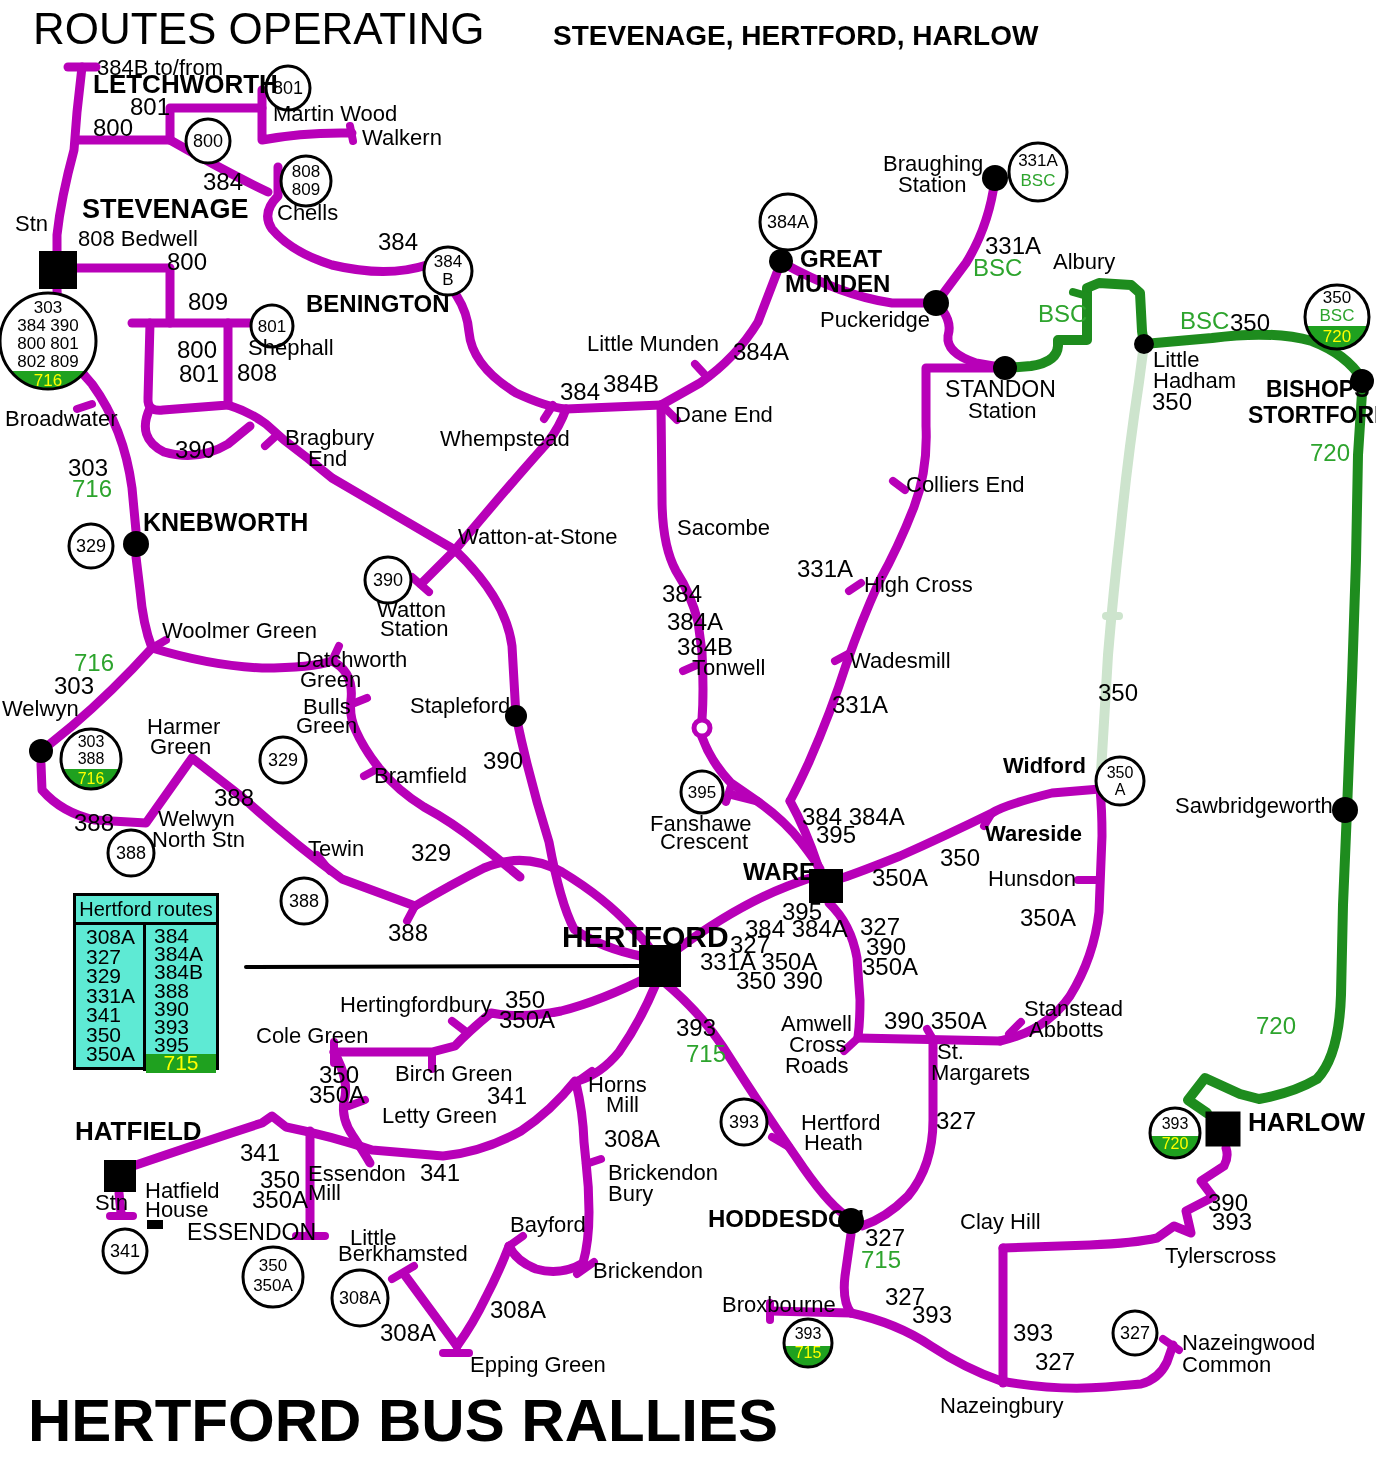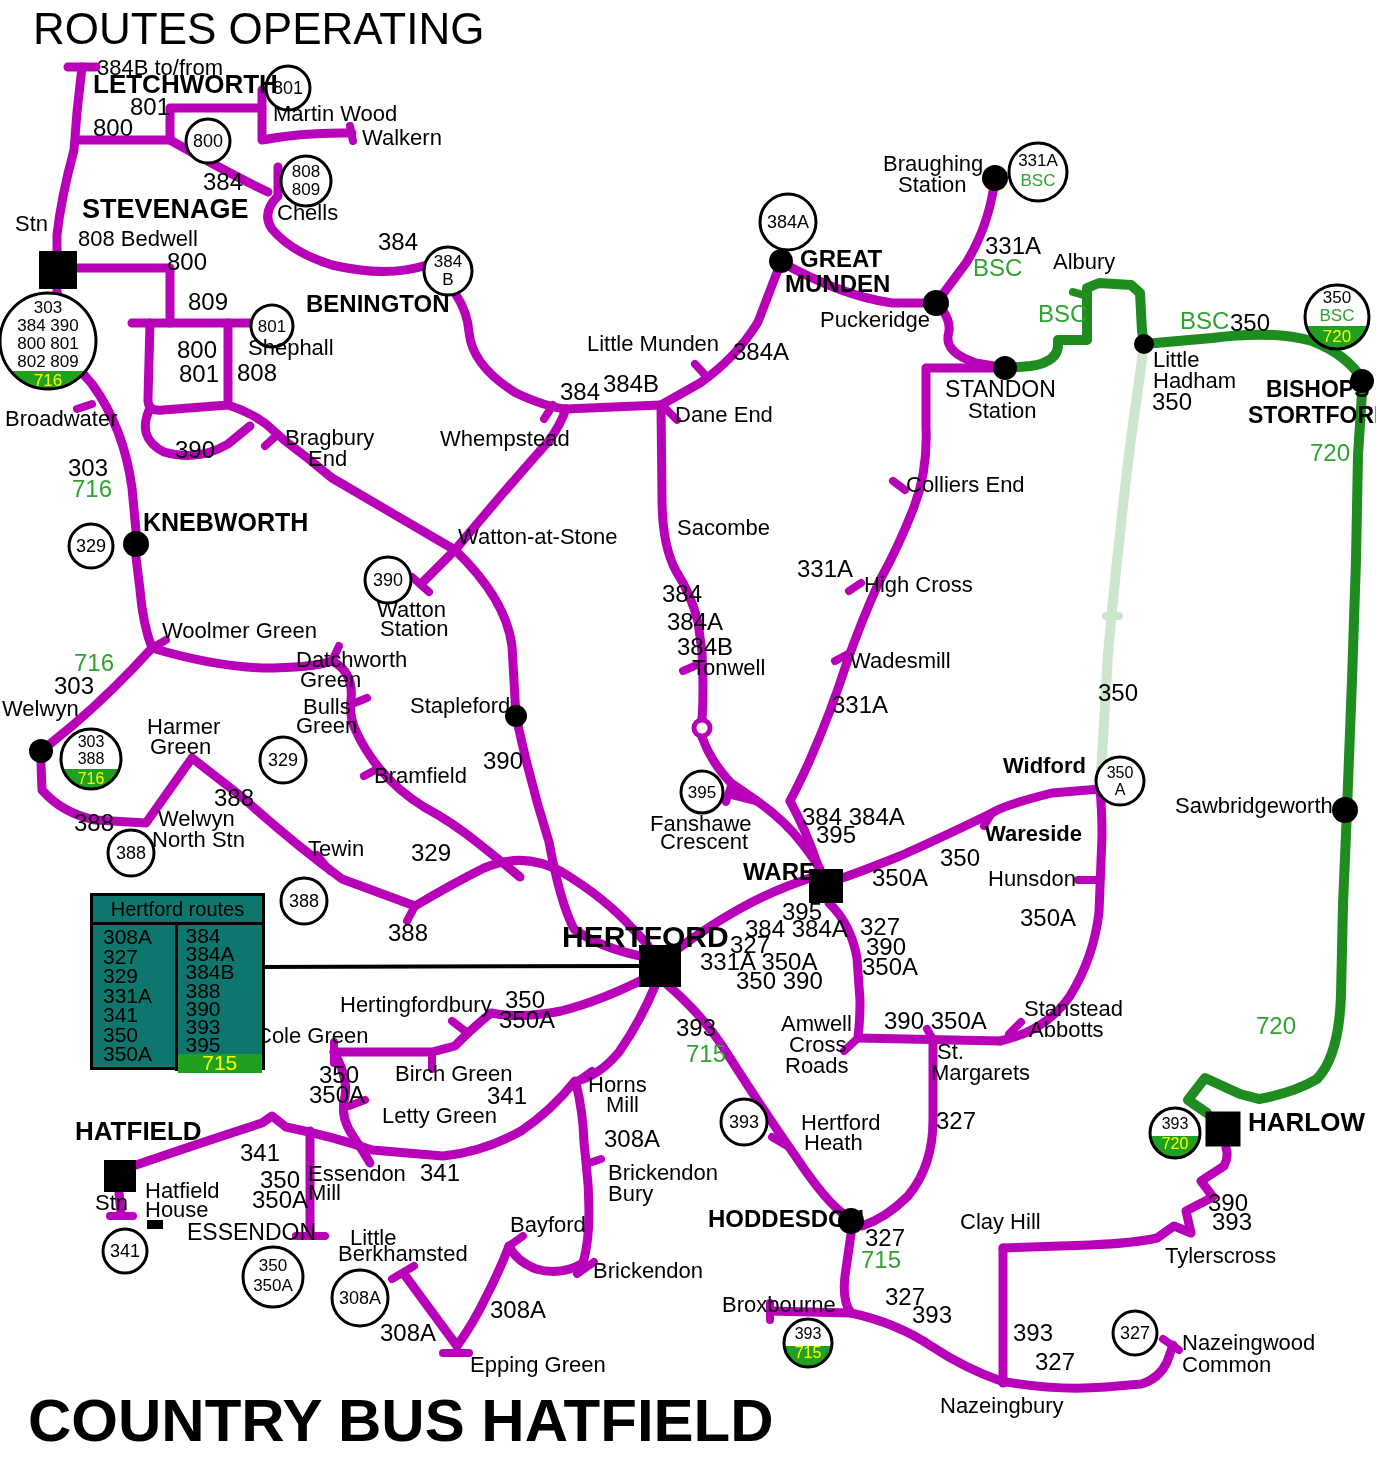--- a/index.html
+++ b/index.html
@@ -2,21 +2,21 @@
 <html><head>
 <meta charset="utf-8">
 <style>
   html,body{margin:0;padding:0;background:#fff;}
   body{font-family:"Liberation Sans",sans-serif;}
   #stage{position:relative;width:1376px;height:1464px;background:#fff;overflow:hidden;}
   #map-svg{position:absolute;left:0;top:0;}
   .title-main{position:absolute;left:33px;top:4px;font-size:44px;font-weight:normal;letter-spacing:0px;color:#000;white-space:nowrap;}
   .title-sub{position:absolute;left:553px;top:20px;font-size:28px;font-weight:bold;color:#000;white-space:nowrap;}
   .title-bottom{position:absolute;left:28px;top:1386px;font-size:60px;font-weight:bold;color:#000;white-space:nowrap;}
-  .legend{position:absolute;left:90px;top:893px;width:175px;height:177px;border:3px solid #000;background:#0f766e;box-sizing:border-box;}
+  .legend{position:absolute;left:73px;top:893px;width:146px;height:177px;border:3px solid #000;background:#5eead4;box-sizing:border-box;}
   .legend-title{font-size:20px;text-align:center;height:26px;line-height:26px;border-bottom:3px solid #000;}
   .legend-cols{display:flex;height:146px;}
   .legend-col{width:50%;box-sizing:border-box;padding:2px 0 0 10px;font-size:21px;}
   .legend-col.first{border-right:3px solid #000;}
   .legend-col.first div{line-height:19.5px;}
   .legend-col.second{padding-left:8px;}
   .legend-col.second div{line-height:18.2px;}
   .legend-col .hl{background:#1FA11F;color:#FFFF00;text-align:center;margin-left:-8px;padding-right:0;}
 </style>
 </head>
@@ -395,21 +395,22 @@
       <text x="912" y="1323" font-size="24" fill="#000000" font-weight="normal">393</text>
       <text x="1013" y="1341" font-size="24" fill="#000000" font-weight="normal">393</text>
       <text x="380" y="1341" font-size="24" fill="#000000" font-weight="normal">308A</text>
       <text x="1035" y="1370" font-size="24" fill="#000000" font-weight="normal">327</text>
       <text x="1182" y="1350" font-size="22" fill="#000000" font-weight="normal">Nazeingwood</text>
       <text x="1182" y="1372" font-size="22" fill="#000000" font-weight="normal">Common</text>
       <text x="470" y="1372" font-size="22" fill="#000000" font-weight="normal">Epping Green</text>
       <text x="940" y="1413" font-size="22" fill="#000000" font-weight="normal">Nazeingbury</text>
     </svg>
   <div class="title-main">ROUTES OPERATING</div>
-  <div class="title-bottom">COUNTRY BUS HATFIELD</div>
+  <div class="title-sub">STEVENAGE, HERTFORD, HARLOW</div>
+  <div class="title-bottom">HERTFORD BUS RALLIES</div>
   <div class="legend">
     <div class="legend-title">Hertford routes</div>
     <div class="legend-cols">
       <div class="legend-col first">
           <div>308A</div>
           <div>327</div>
           <div>329</div>
           <div>331A</div>
           <div>341</div>
           <div>350</div>

